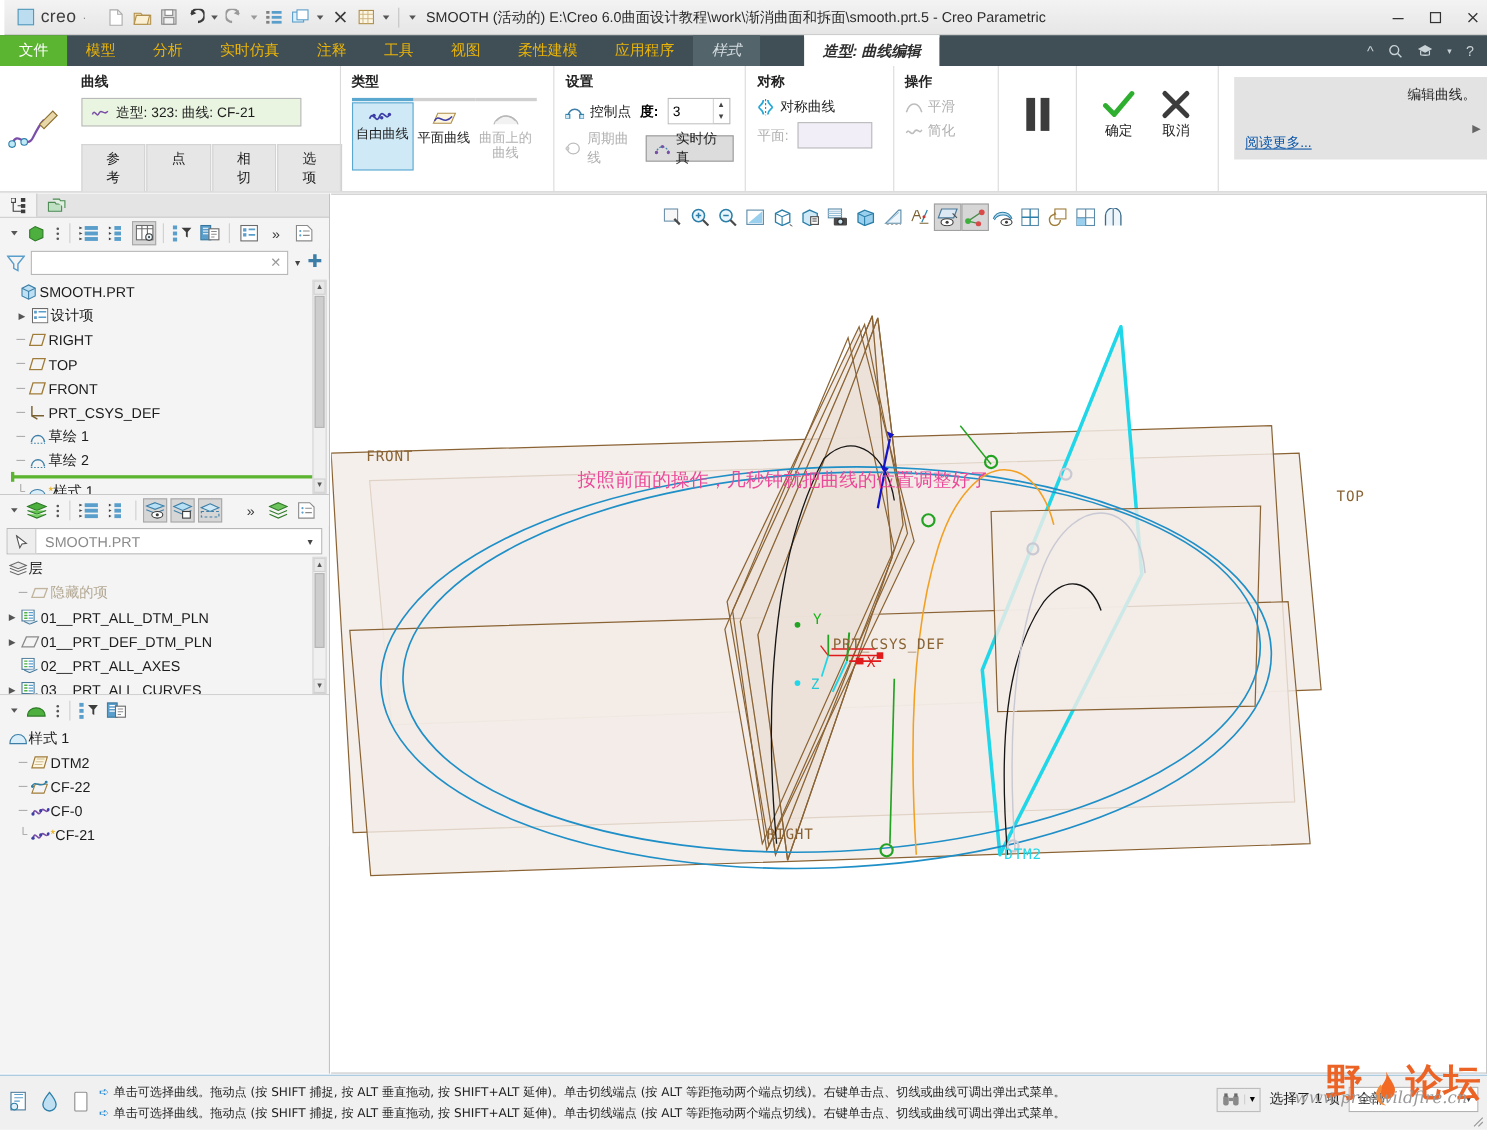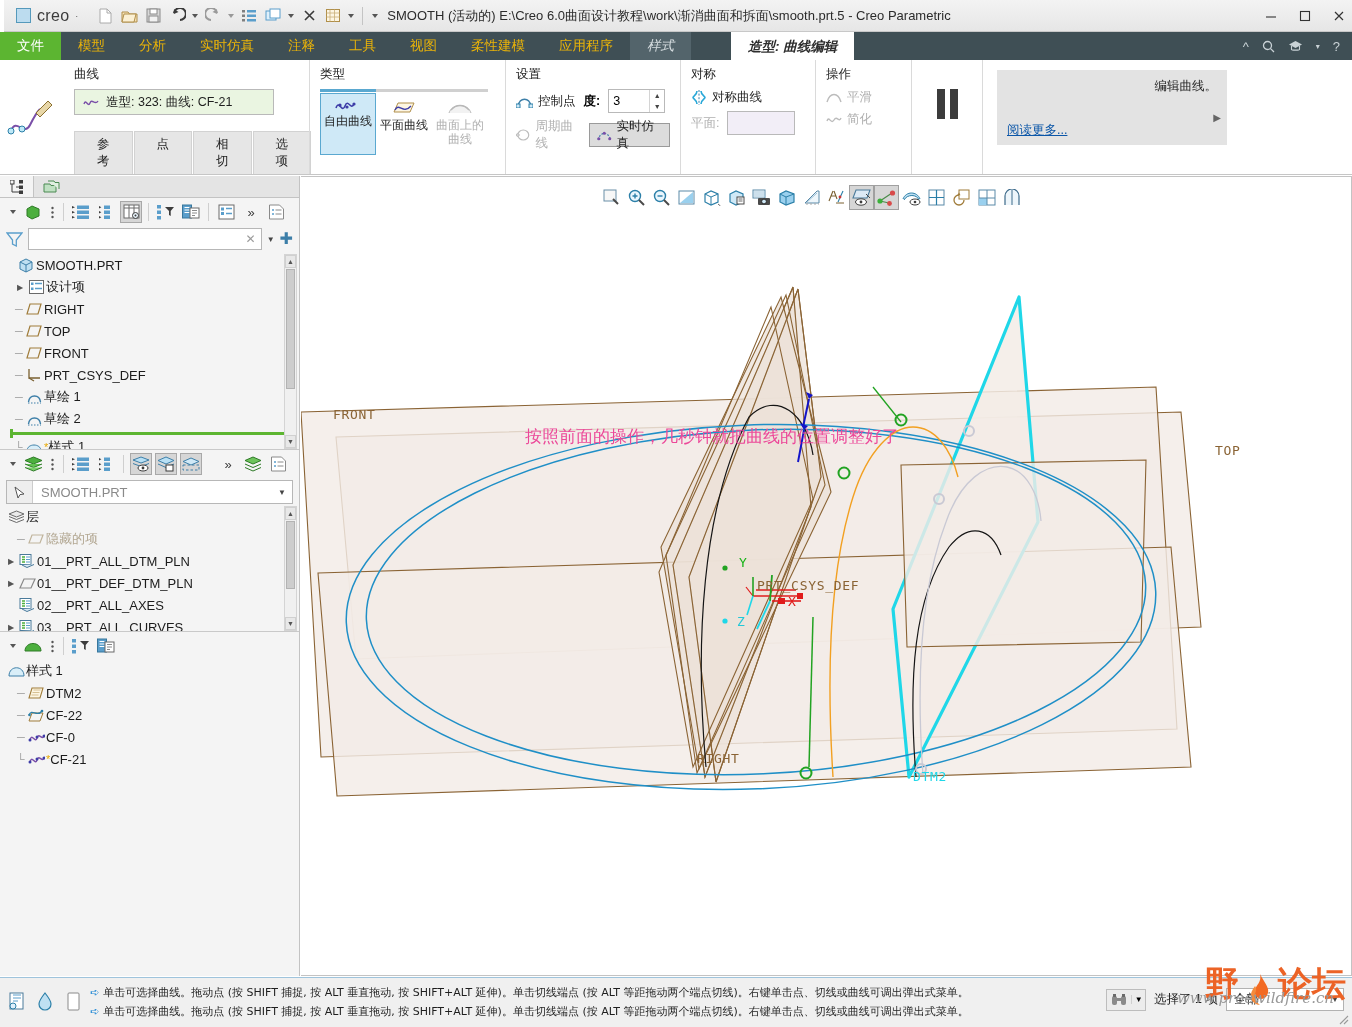--- a/index.html
+++ b/index.html
@@ -45,21 +45,21 @@
 
   
   .ribbon {
     position:absolute; top:60px; left:0; width:1352px; height:115px;
     background:#fff; border-bottom:1px solid #c6c6c6;
     display:flex; align-items:stretch;
   }
   .rb-bigicon { width:64px; display:flex;align-items:center;justify-content:center; }
   .rb-group { position:relative; padding: 6px 10px 0 10px; display:flex; flex-direction:column; }
   .rb-group + .rb-group { border-left:1px solid #dadada; }
-  .rb-title { font-size:12.5px; color:#222; font-weight:normal; margin-bottom:6px; }
+  .rb-title { font-size:12.5px; color:#222; font-weight:bold; margin-bottom:6px; }
   .rb-row { display:flex; align-items:center; gap:8px; margin-bottom:5px; }
   .sel-field {
     border:1px solid #b9b9b9; background:#eaf5e1; height:26px; width:200px;
     display:flex; align-items:center; gap:7px; padding: 0 8px; font-size:12.5px; color:#1e1e1e;
   }
   .typebtn {
     width:56px; height:62px; display:flex; flex-direction:column; align-items:center; justify-content:flex-start;
     gap:3px; font-size:12px; color:#1e1e1e; padding-top:6px; border:1px solid transparent; text-align:center; line-height:1.15;
   }
   .typebtn.sel { background:#cfe9f7; border:1px solid #5aa8d0; }
@@ -448,20 +448,36 @@
     </div>
 
     <div class="rb-group" style="border-left:1px solid #dadada;padding:0;">
       <div class="pausebtn" style="height:88px">
         <div class="pausebars">
             <span></span>
             <span></span>
           </div>
       </div>
     </div>
+    <div class="rb-group" style="border-left:1px solid #dadada;padding:0;">
+      <div class="okcancel" style="height:88px">
+        <div class="occell">
+          <svg width="30" height="28" viewBox="0 0 30 28">
+              <path d="M3 15l8 8L27 4" fill="none" stroke="#2faf2f" stroke-width="4.5" stroke-linecap="round" stroke-linejoin="round"></path>
+            </svg>
+          <span>确定</span>
+        </div>
+        <div class="occell">
+          <svg width="28" height="28" viewBox="0 0 28 28">
+              <path d="M4 4l20 20M24 4L4 24" fill="none" stroke="#3c3c3c" stroke-width="4.5" stroke-linecap="round"></path>
+            </svg>
+          <span>取消</span>
+        </div>
+      </div>
+    </div>
 
     <div style="position:relative;display:flex;border-left:1px solid #dadada;">
       <div class="helpbox">
         <div>编辑曲线。</div>
         <a class="helplink" href="#">阅读更多...</a>
       </div>
       <div class="rb-expand">▶</div>
     </div>
   </div>
 

